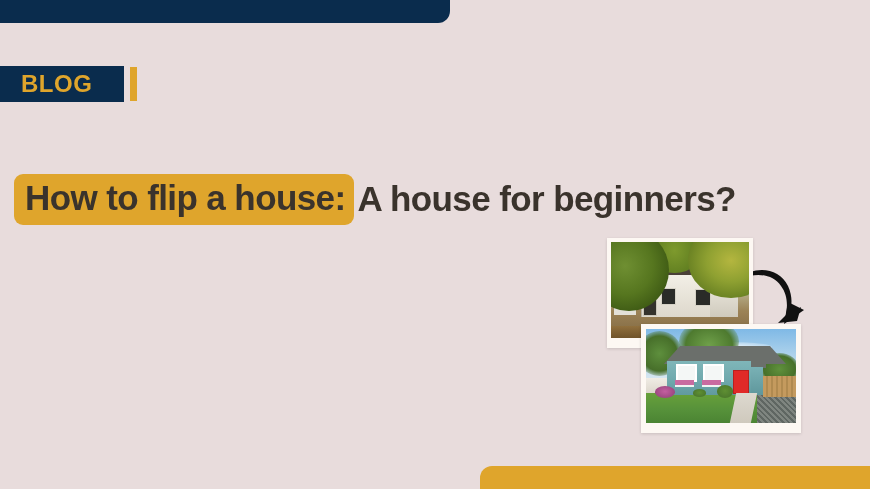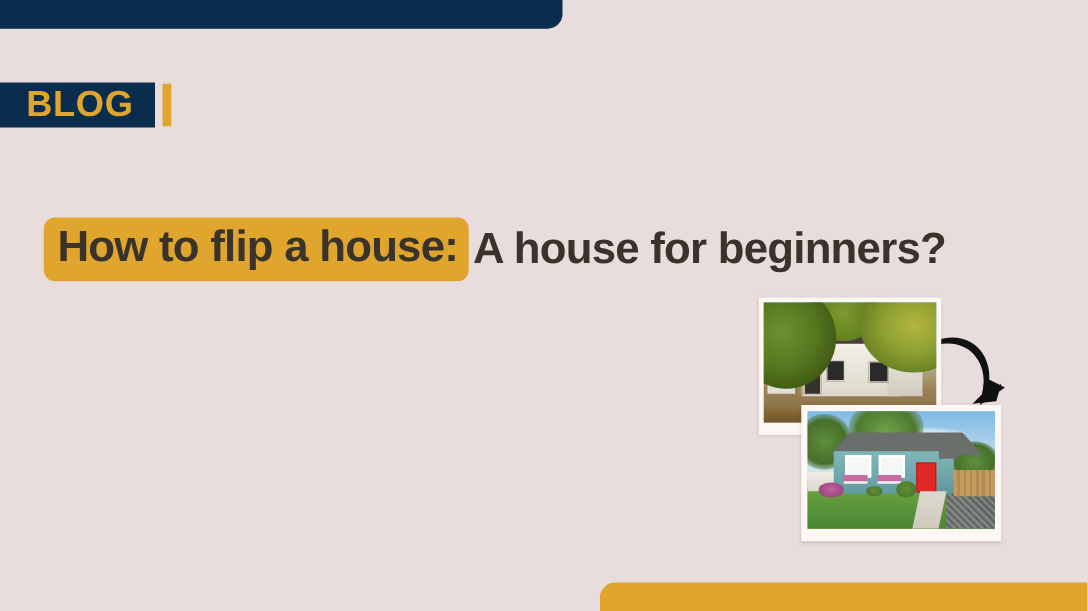--- a/index.html
+++ b/index.html
@@ -47,39 +47,39 @@
     left: 0;
     top: 0;
     width: 124px;
     height: 36px;
     background: #0a2c4d;
   }
   .blog-badge-label {
     position: relative;
     margin-left: 21px;
     color: #dfa52c;
-    font-size: 29px;
+    font-size: 24px;
     font-weight: bold;
     letter-spacing: 0.5px;
     line-height: 36px;
     font-family: "Liberation Sans", sans-serif;
   }
   .blog-badge-tick {
     position: absolute;
     left: 130px;
     top: 1px;
     width: 7px;
     height: 34px;
     background: #dfa52c;
   }
 
   
   .headline {
     position: absolute;
-    left: 35px;
+    left: 14px;
     top: 172px;
     height: 54px;
     display: flex;
     align-items: center;
     white-space: nowrap;
   }
   .headline-highlight {
     display: inline-block;
     background: #dfa52c;
     color: #3a332c;

